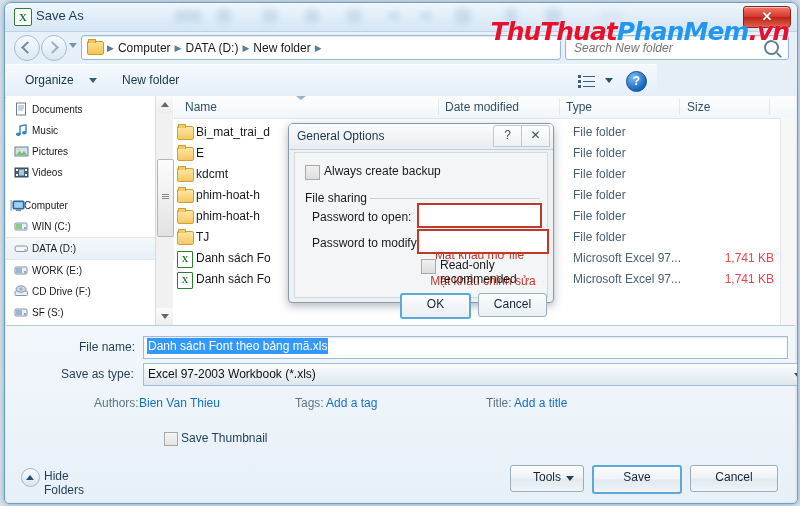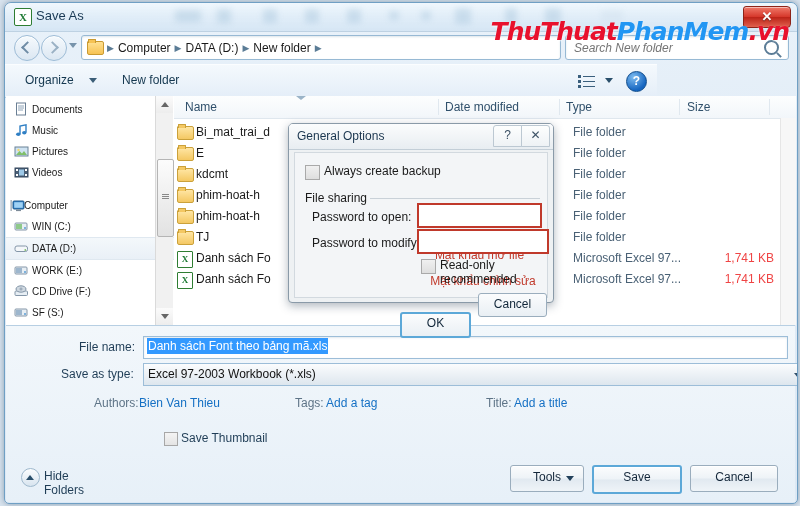--- a/index.html
+++ b/index.html
@@ -206,21 +206,21 @@
   .dlg-chk{position:absolute;width:13px;height:13px;background:linear-gradient(180deg,#f0f0f0,#dedede);border:1px solid #a9a9a9;cursor:pointer;}
   .dlg-lbl{position:absolute;font-size:12px;color:#1a1a1a;}
   .grp{position:absolute;left:9px;top:45px;width:236px;height:1px;background:#c9d1d8;}
   .grp-txt{position:absolute;left:7px;top:38px;font-size:12px;color:#1a1a1a;background:#f3f5f7;padding:0 3px;}
   .pwfield{
     position:absolute;background:#fff;border:2px solid #c0392b;
   }
   .pwfield .pv{position:absolute;width:100%;top:3px;text-align:center;font-size:12px;color:#c0392b;margin-top:40px;}
   .dlg-ok{position:absolute;left:105px;top:140px;width:67px;height:22px;
     background:linear-gradient(180deg,#fbfcfd,#e9eff4);border:2px solid #5ca8d8;border-radius:3px;
-    font-size:12px;color:#12273a;text-align:center;line-height:18px;cursor:pointer;margin-top:19px;}
+    font-size:12px;color:#12273a;text-align:center;line-height:18px;cursor:pointer;}
   .dlg-cancel{position:absolute;left:183px;top:140px;width:67px;height:22px;
     background:linear-gradient(180deg,#fbfcfd,#e9eff4);border:1px solid #9aadbd;border-radius:3px;
     font-size:12px;color:#12273a;text-align:center;line-height:20px;cursor:pointer;}
 </style>
 </head>
 <body>
 
 <div class="window">
 
   <div class="titlebar">

